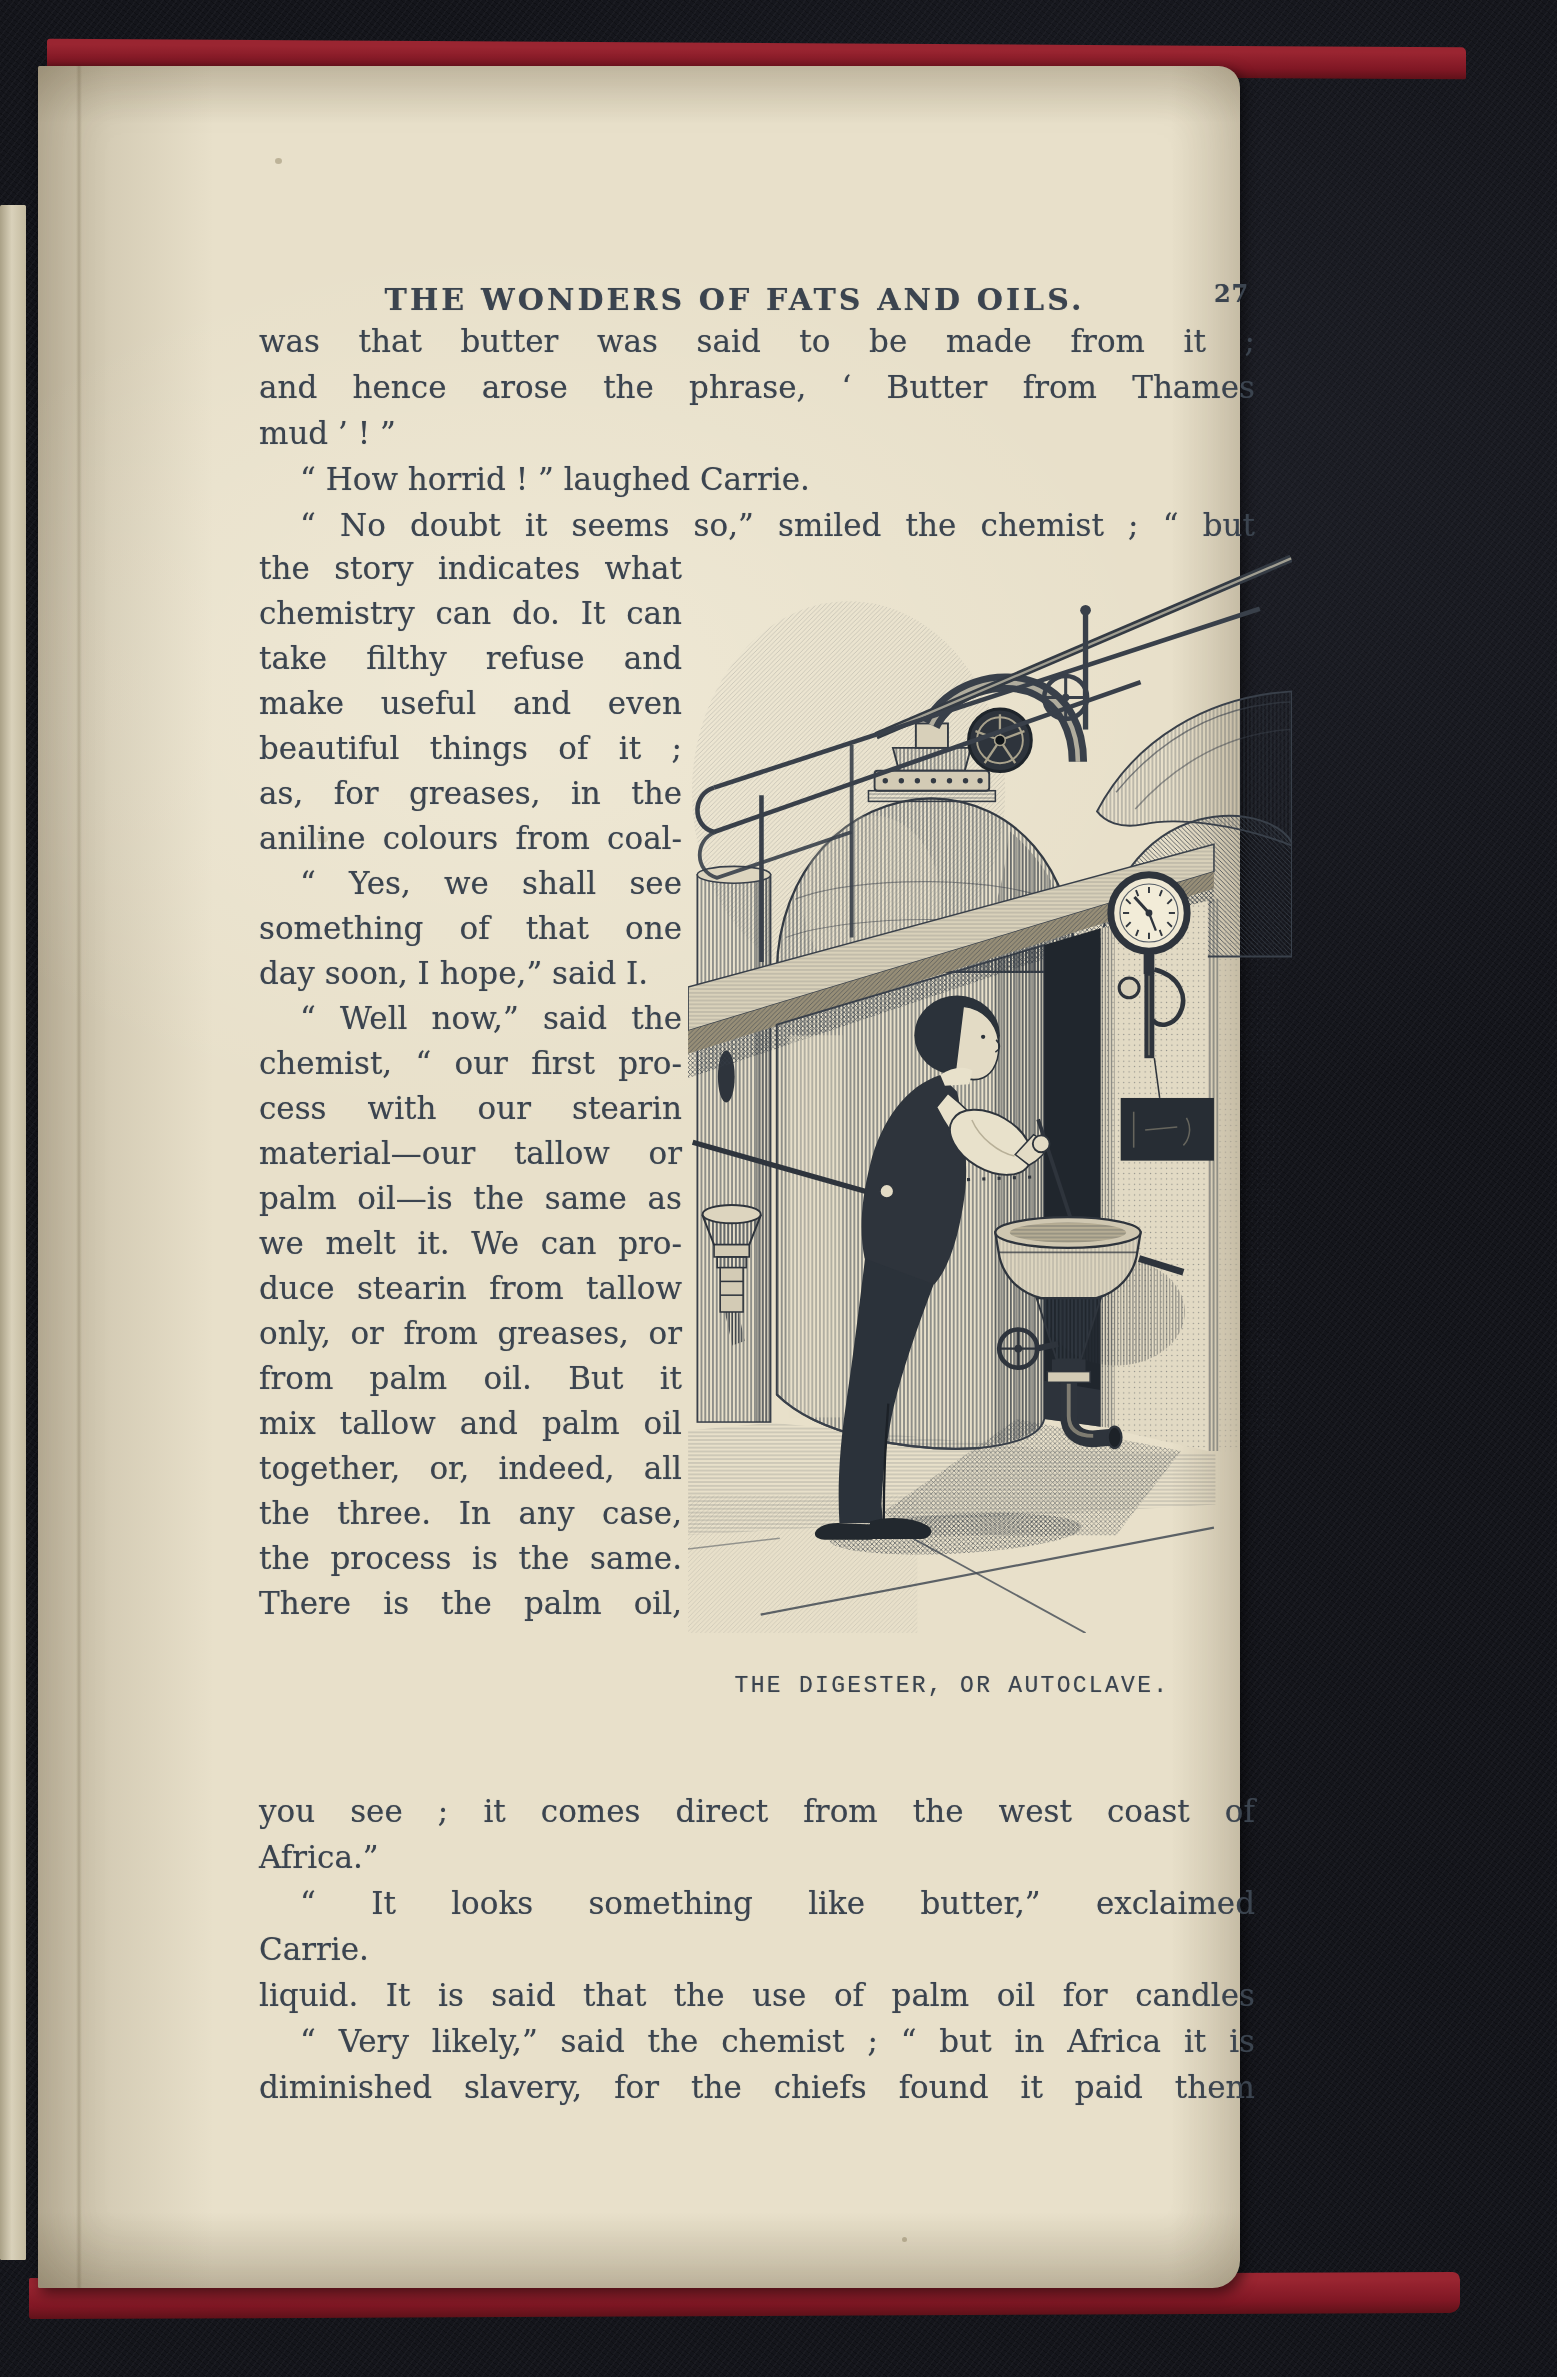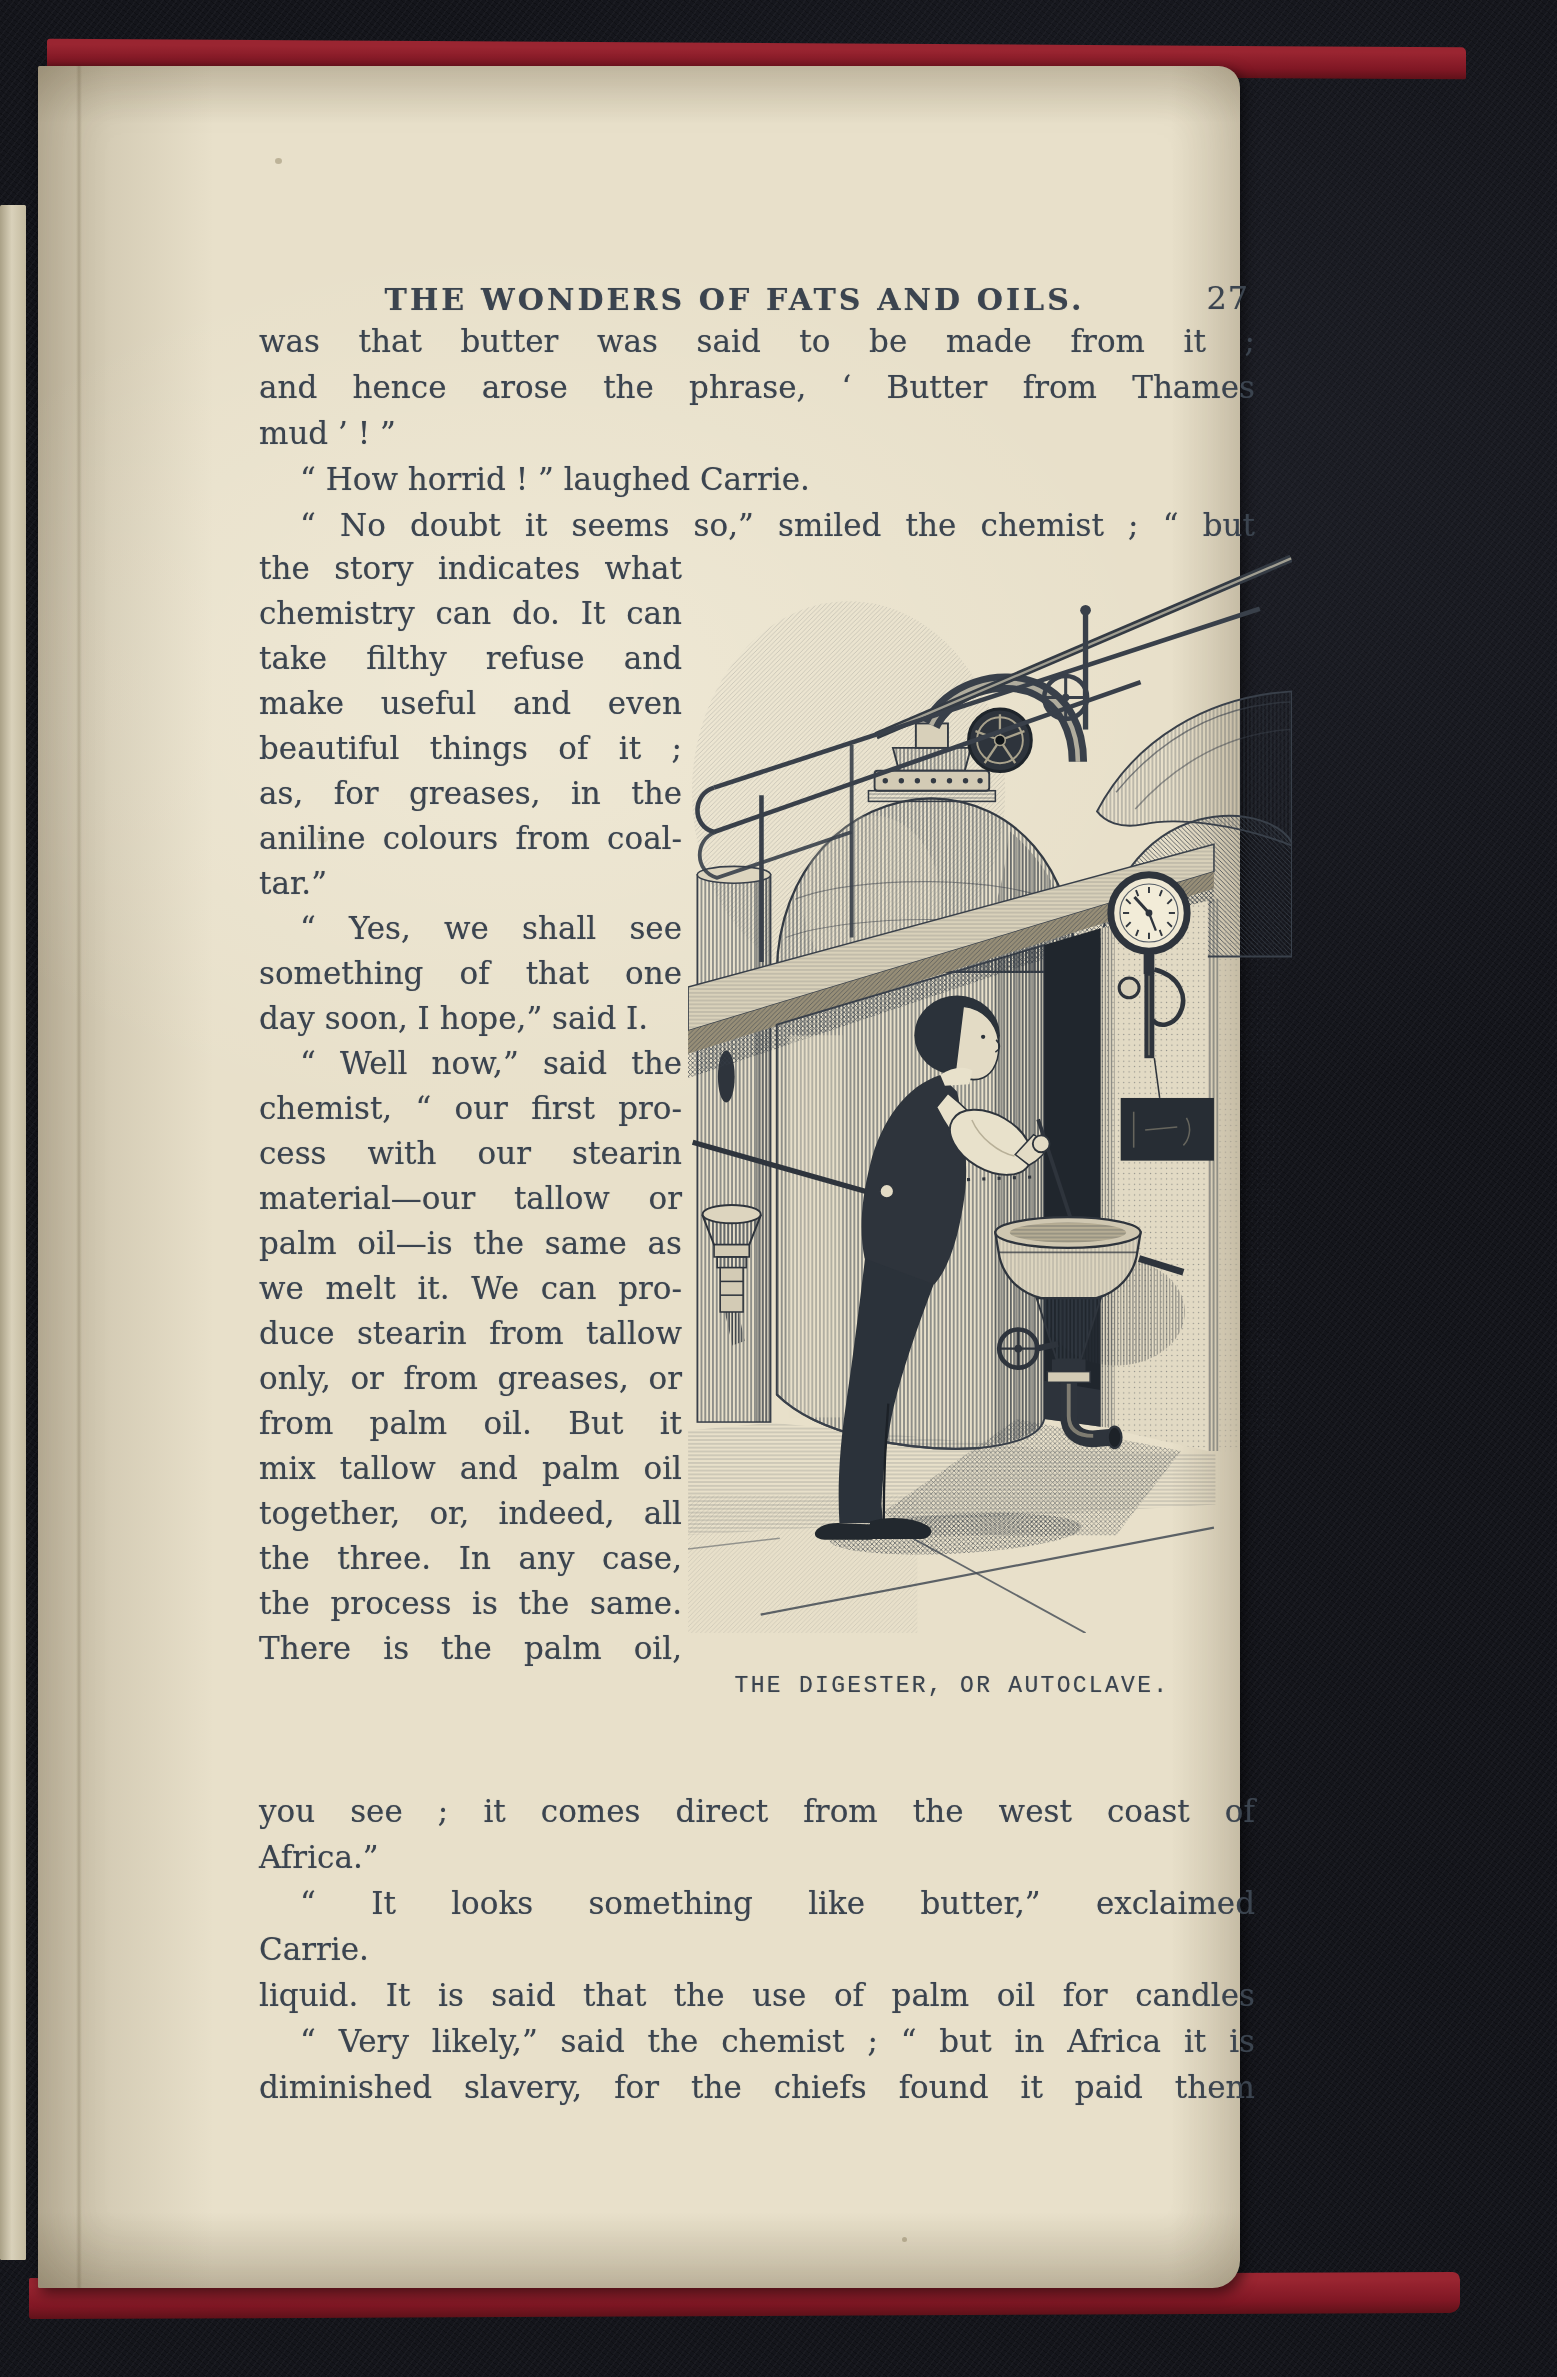--- a/index.html
+++ b/index.html
@@ -30,21 +30,21 @@
       linear-gradient(180deg, rgba(88,74,46,0.20), rgba(88,74,46,0) 57px),
       linear-gradient(0deg, rgba(88,74,46,0.24), rgba(88,74,46,0) 76px),
       #e8e0ca;
     box-shadow: inset 0 0 69px rgba(70,58,32,0.18), 3.1px 4.6px 13.8px rgba(0,0,0,0.55);
   }
   
   .ink{color:#3b444f;text-shadow:0 0 0.9px rgba(59,68,79,0.45);}
   .header-row{position:absolute;left:176px;top:216px;width:1041px;height:43px;}
   .page-title{position:absolute;left:0;right:0;text-align:center;
     font-size:30px;font-weight:700;letter-spacing:3.1px;white-space:nowrap;}
-  .page-num{position:absolute;right:6.1px;top:-3.1px;font-size:32px;font-weight:400;letter-spacing:0.8px;}
+  .page-num{position:absolute;right:6.1px;top:-3.1px;font-size:24px;font-weight:700;letter-spacing:0.8px;}
   .para{position:absolute;font-size:31px;line-height:46px;}
   .para-top{left:176px;top:252px;width:1041px;}
   .text-col{left:176px;top:480px;width:468px;line-height:45px;}
   .para-bottom{left:176px;top:1722px;width:1041px;}
   .line{text-align:justify;text-align-last:justify;margin-left:45px;}
   .line.end{text-align-last:left;}
   .line.ind{text-indent:41px;}
   .caption{position:absolute;left:616px;top:1607px;width:596px;text-align:center;
     font-size:23px;letter-spacing:2.3px;font-weight:400;white-space:nowrap;font-family:Liberation Mono, monospace;}
   .illo{position:absolute;left:650px;top:474px;width:604px;height:1093px;}
@@ -72,21 +72,20 @@
       <div class="line ind">“ No doubt it seems so,” smiled the chemist ; “ but</div>
     </div>
   <div class="para text-col ink">
       <div class="line">the story indicates what</div>
       <div class="line">chemistry can do. It can</div>
       <div class="line">take filthy refuse and</div>
       <div class="line">make useful and even</div>
       <div class="line">beautiful things of it ;</div>
       <div class="line">as, for greases, in the</div>
       <div class="line">aniline colours from coal-</div>
-      <div class="line end">tar.”</div>
       <div class="line ind">“ Yes, we shall see</div>
       <div class="line">something of that one</div>
       <div class="line end">day soon, I hope,” said I.</div>
       <div class="line ind">“ Well now,” said the</div>
       <div class="line">chemist, “ our first pro-</div>
       <div class="line">cess with our stearin</div>
       <div class="line">material—our tallow or</div>
       <div class="line">palm oil—is the same as</div>
       <div class="line">we melt it. We can pro-</div>
       <div class="line">duce stearin from tallow</div>

